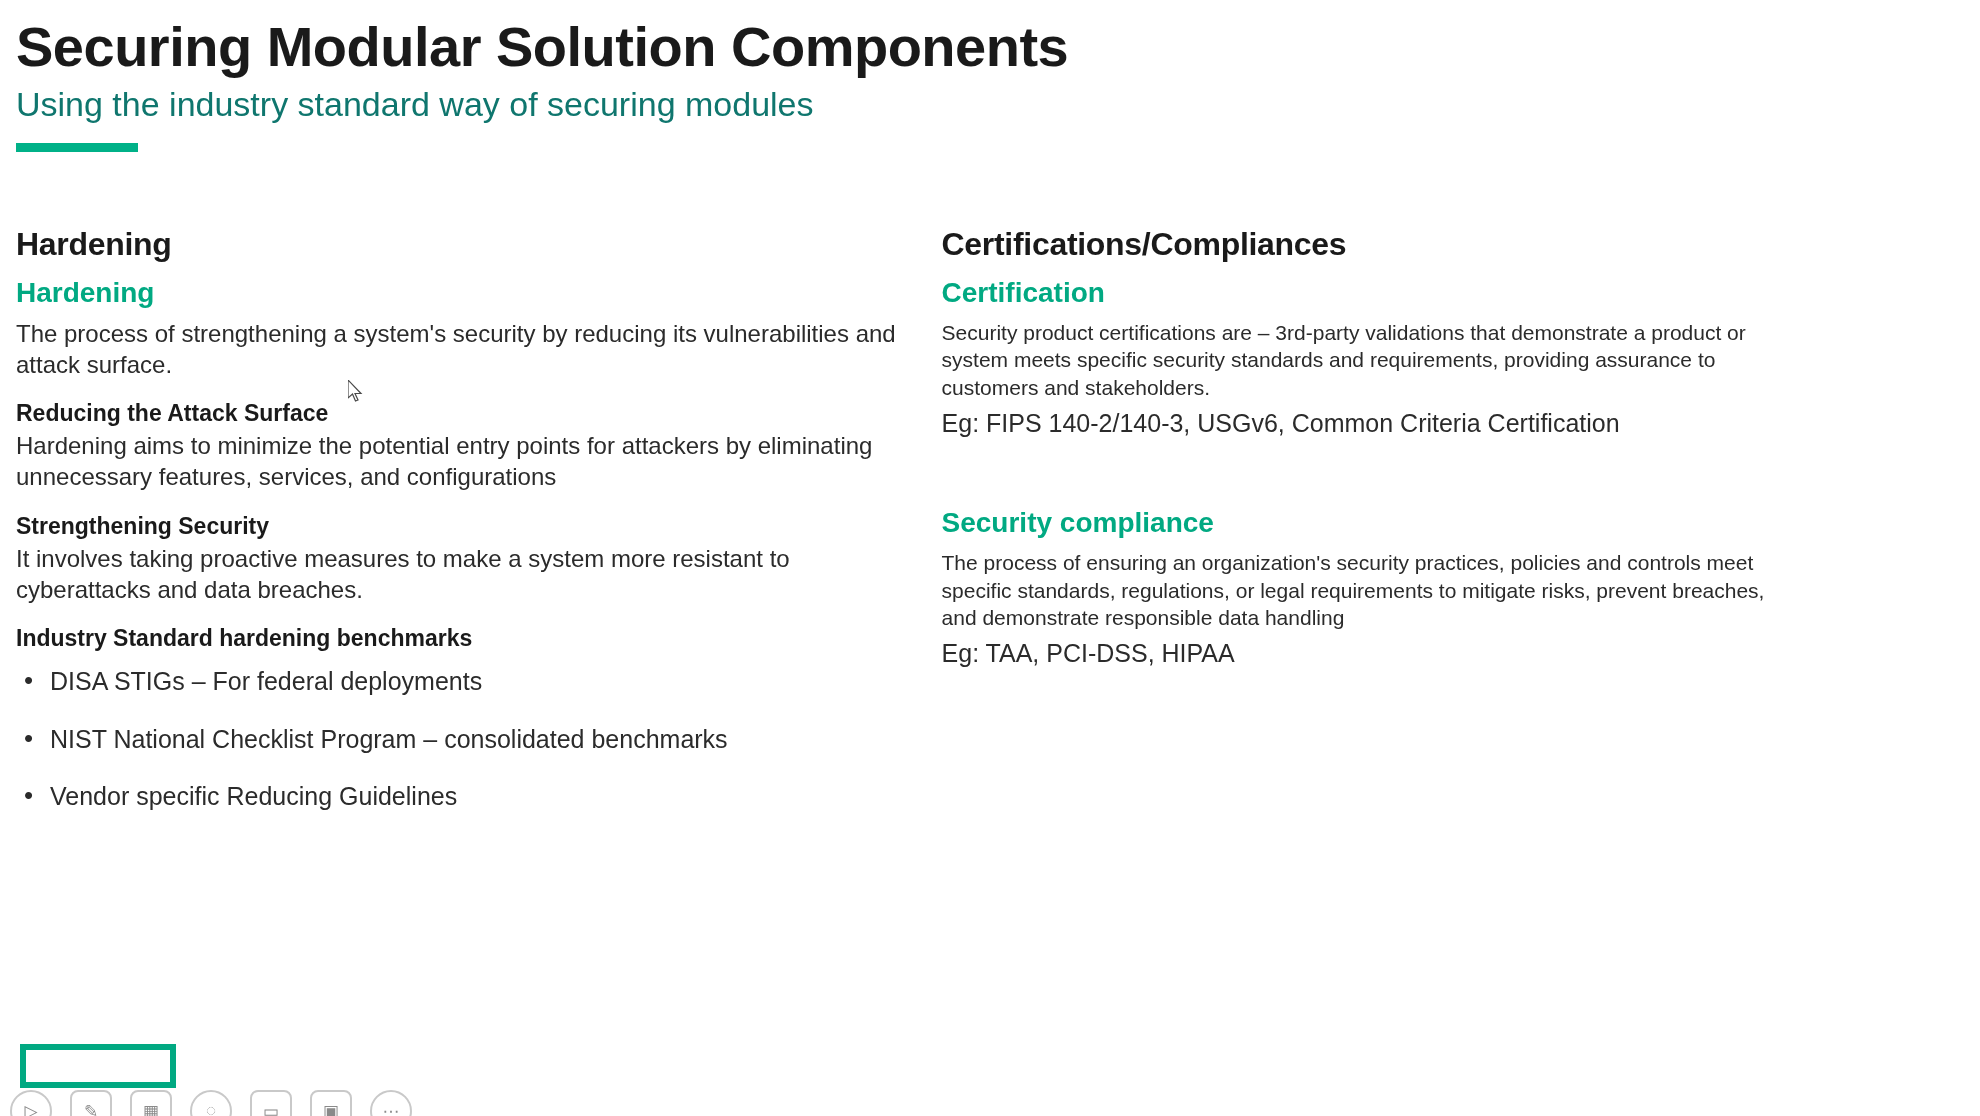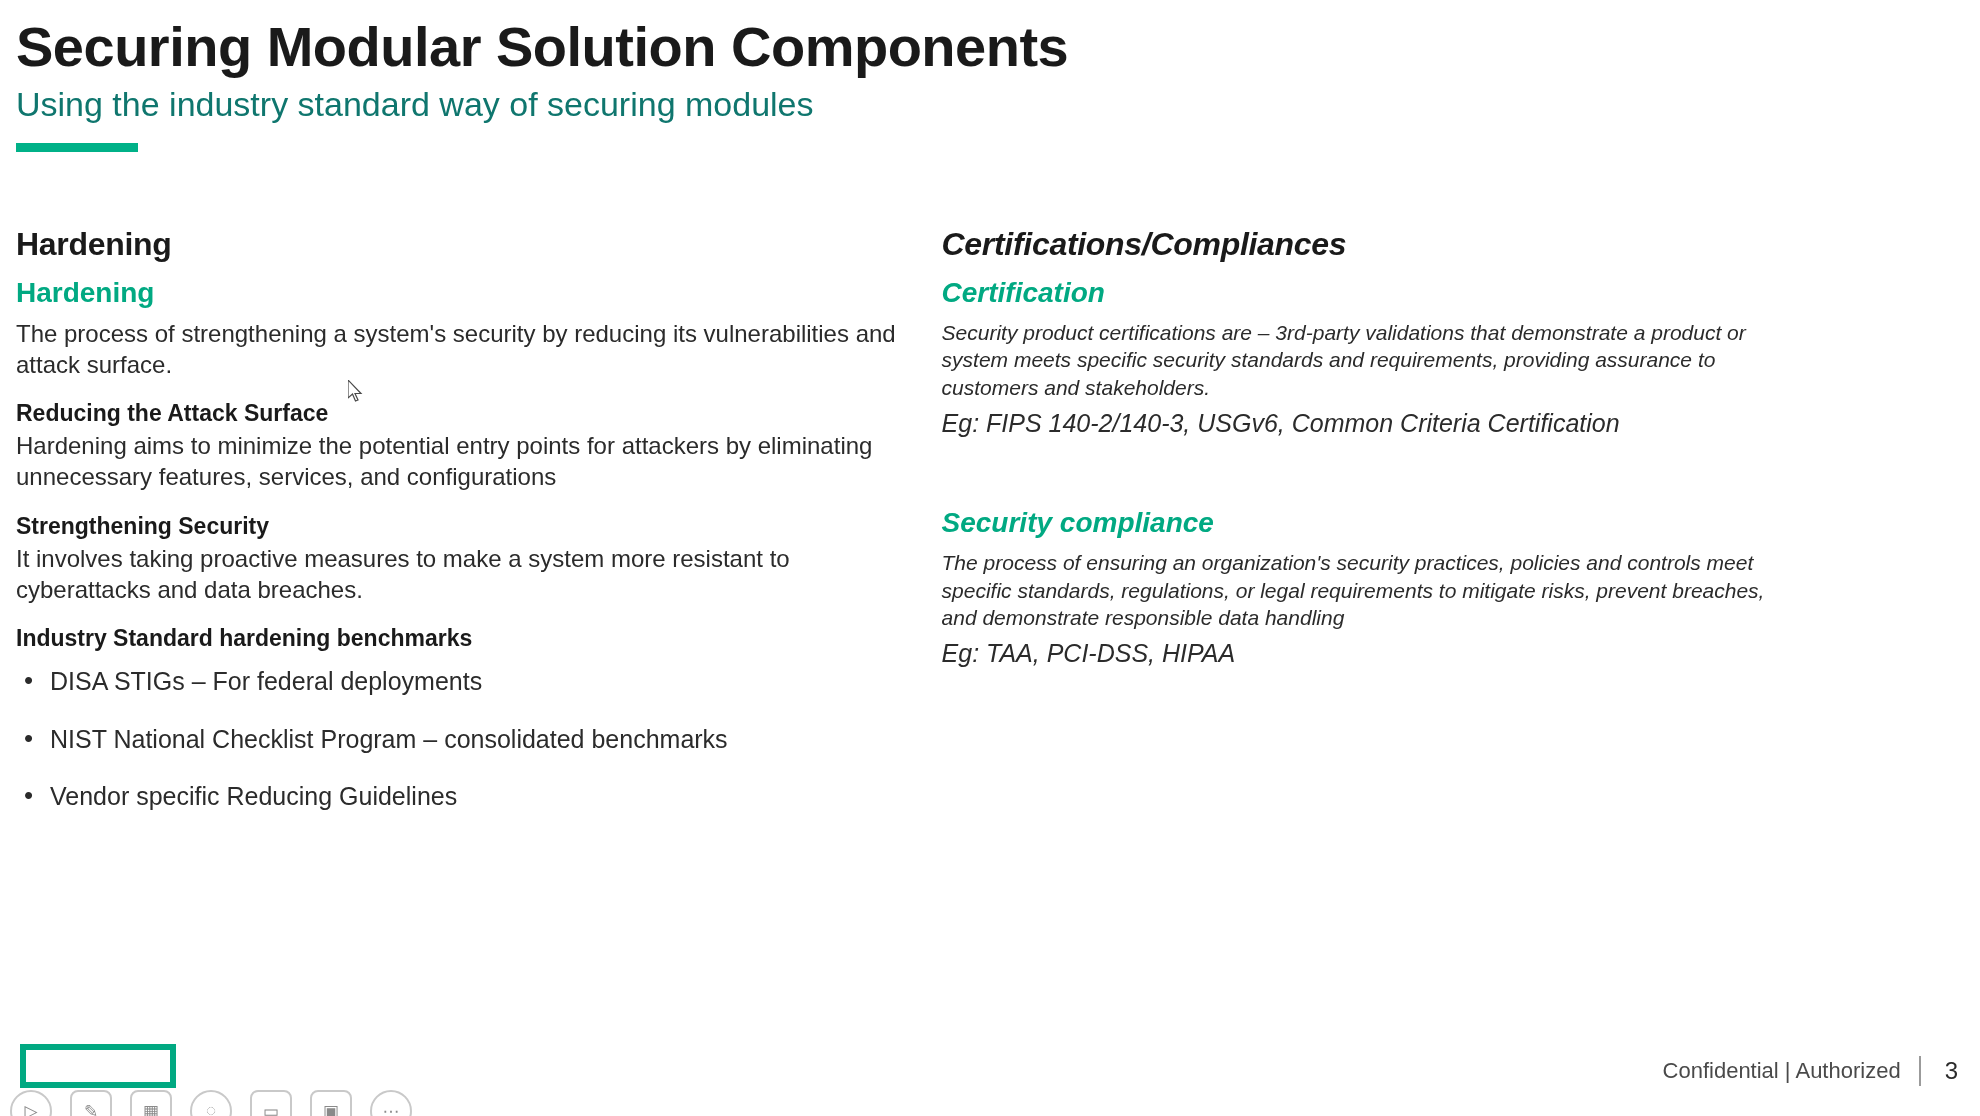--- a/index.html
+++ b/index.html
@@ -66,21 +66,20 @@
   }
   .col-left {
     width: 1040px;
     padding-left: 16px;
     padding-right: 30px;
   }
   .col-right {
     width: 940px;
     padding-left: 1px;
     padding-right: 14px;
-    font-style: italic;
   }
 
   .col-heading {
     font-size: 32px;
     font-weight: bold;
     color: #1a1a1a;
     margin: 0 0 14px 0;
     letter-spacing: -0.3px;
   }
   .green-heading {
@@ -259,25 +258,20 @@
   </div>
 
   <div class="cursor">
     <svg width="18" height="24" viewBox="0 0 18 24" xmlns="http://www.w3.org/2000/svg">
       <polygon points="0,0 0,18 4.5,14 7.5,21 10,20 7,13.5 13,13.5" fill="#ffffff" stroke="#4a4a4a" stroke-width="1.2"></polygon>
     </svg>
   </div>
 
   <div class="logo"></div>
 
-  <div class="footer-right">
-    <span class="footer-text">Confidential | Authorized</span>
-    <span class="footer-divider"></span>
-    <span class="page-num">3</span>
-  </div>
 
   <div class="toolbar">
     <div class="tb-btn round">▷</div>
     <div class="tb-btn">✎</div>
     <div class="tb-btn">▦</div>
     <div class="tb-btn round">◌</div>
     <div class="tb-btn">▭</div>
     <div class="tb-btn">▣</div>
     <div class="tb-btn round">⋯</div>
   </div>

